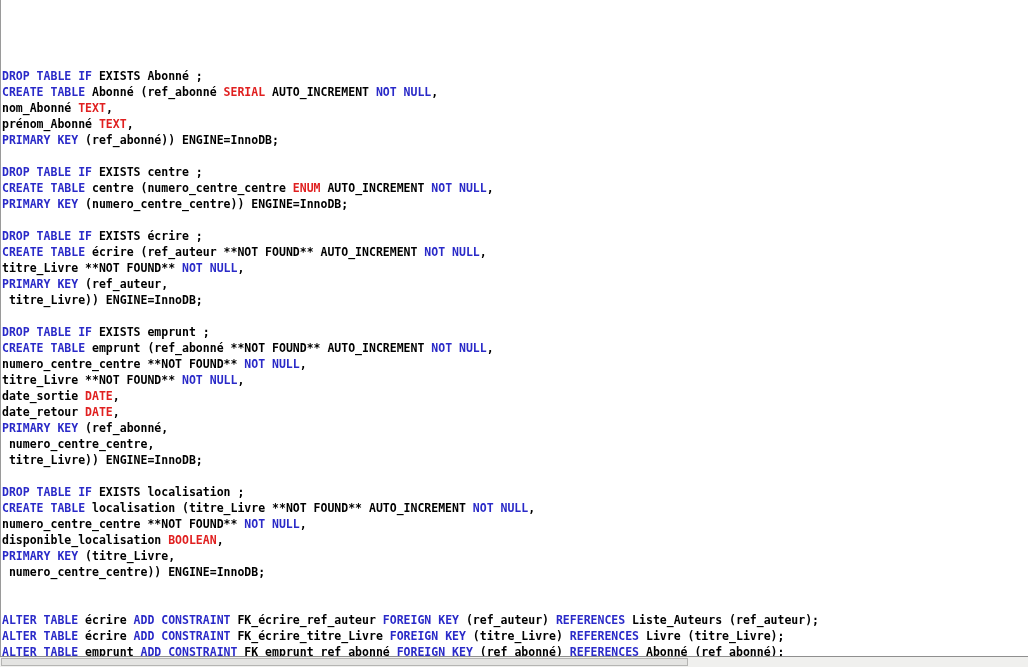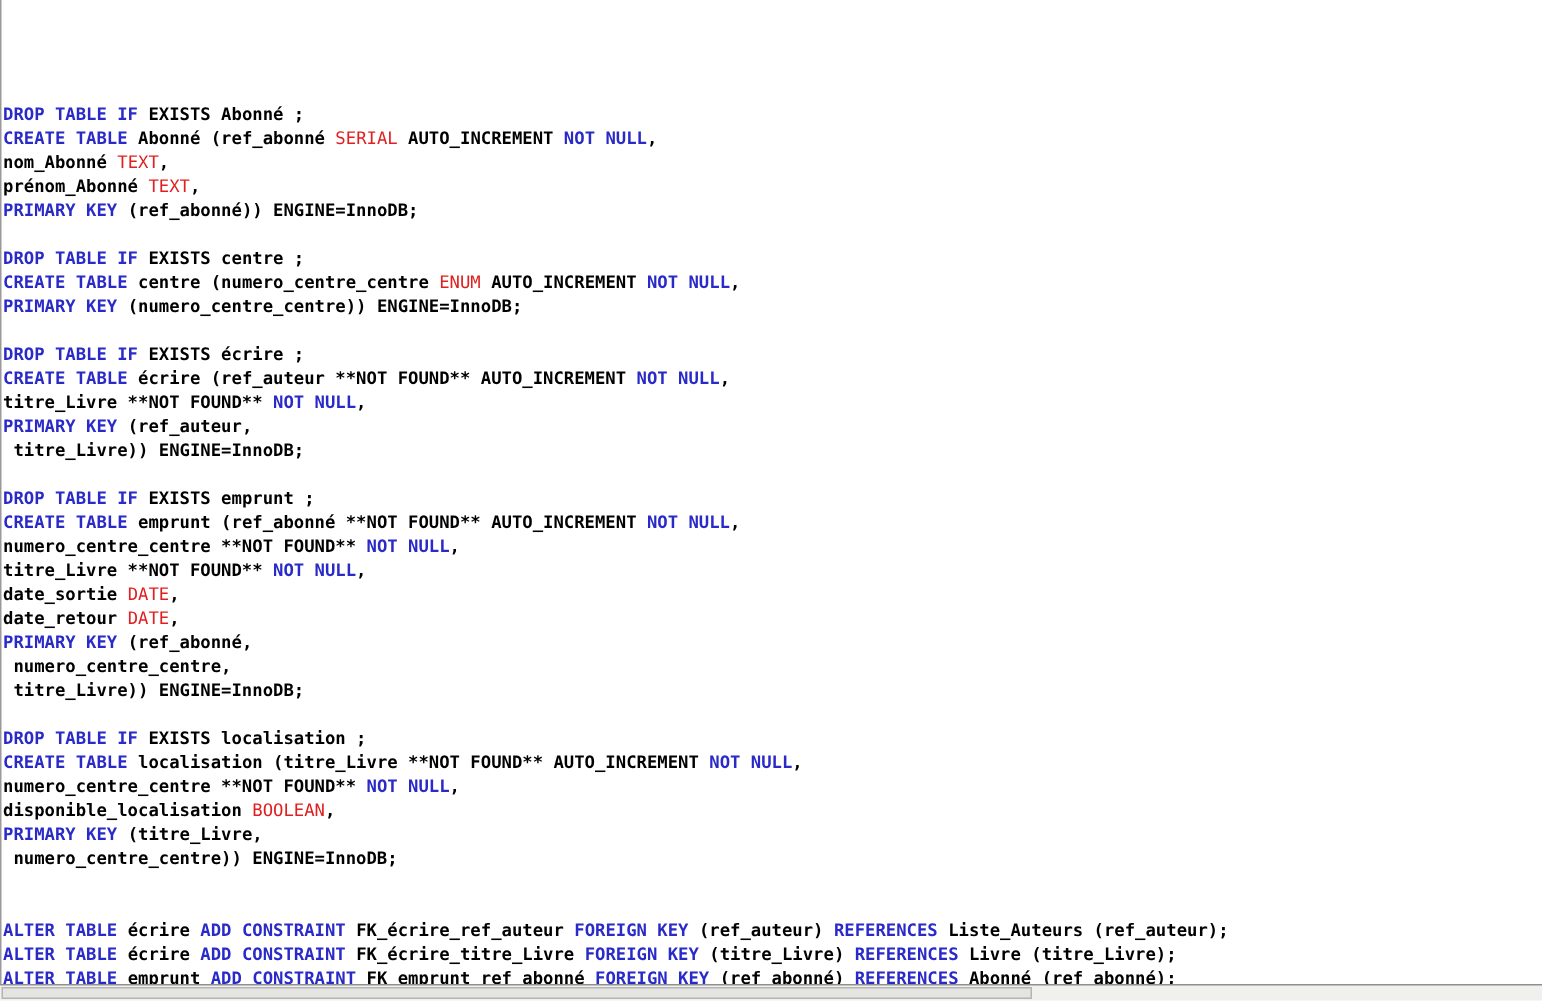--- a/index.html
+++ b/index.html
@@ -54,21 +54,21 @@
   }
   .code-line.blank { }
 
   .kw {
     color: #2a2ac8;
     font-weight: bold;
     text-align: center;
   }
   .ty {
     color: #e02020;
-    font-weight: normal;
+    font-weight: bold;
     text-align: center;
   }
   .id {
     color: #000000;
     font-weight: bold;
   }
 
   
   #hscroll {
     position: absolute;

